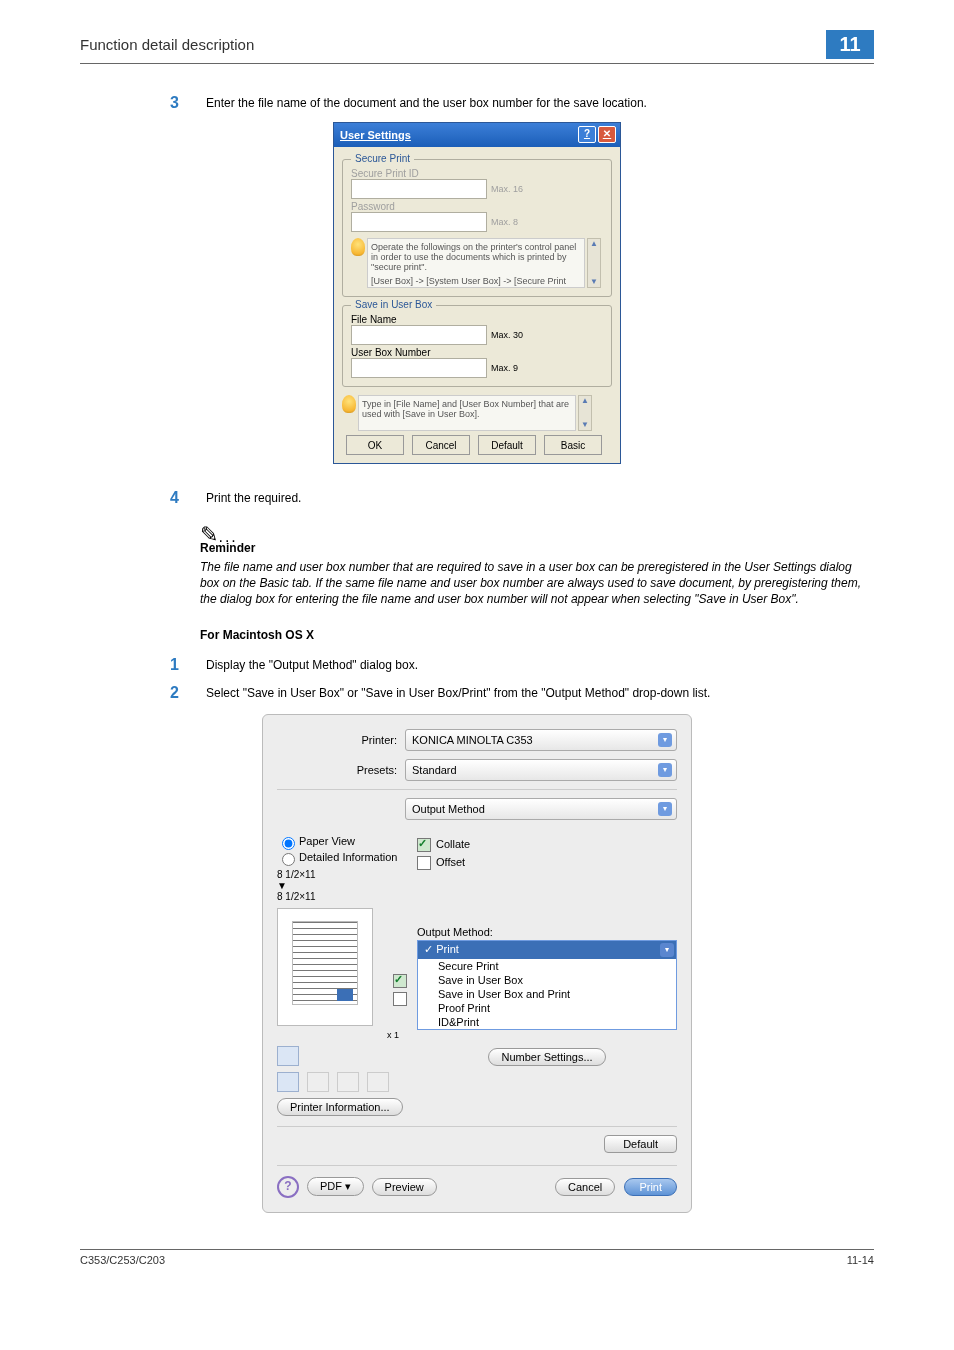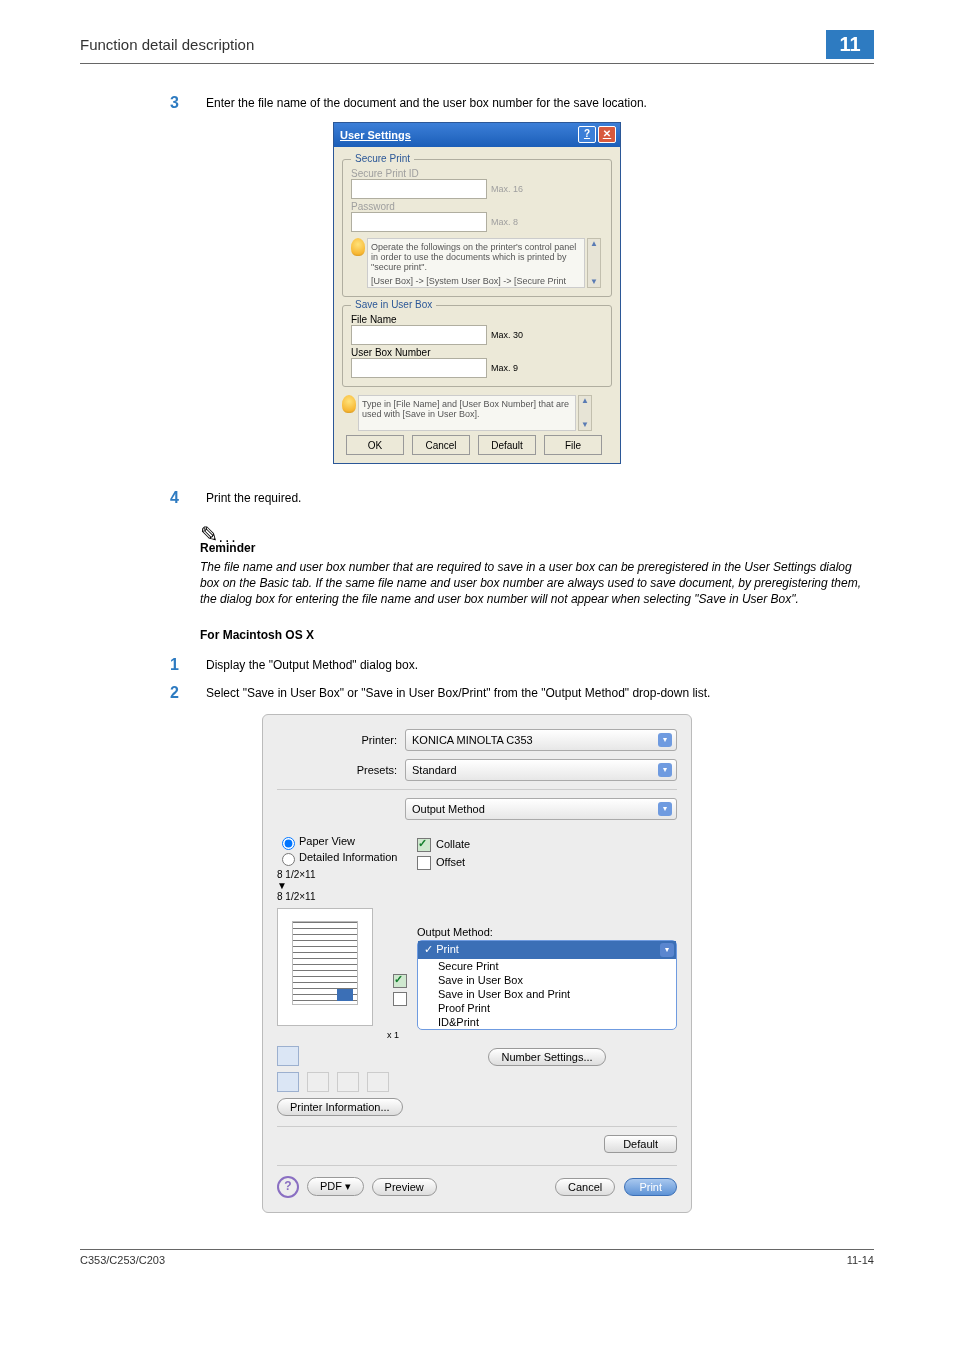--- a/index.html
+++ b/index.html
@@ -211,21 +211,21 @@
   .mac-small-icons{display:flex;gap:8px;margin:6px 0;}
   .mac-small-icons span{
     width:20px;height:18px;border:1px solid #9cb0cf;background:#dbe6f5;display:inline-block;
   }
   .mac-small-icons span.pale{border-color:#ccc;background:#eee;}
   .mac-btn{
     display:inline-block;border:1px solid #999;border-radius:10px;
     padding:2px 12px;background:linear-gradient(#fff,#ddd);font-size:11px;
   }
   .mac-dropdown-open{
-    border:1px solid #6f9be0;border-radius:5px;margin-top:2px;background:#fff;font-size:11px;
+    border:1px solid #6f9be0;border-radius:0;margin-top:2px;background:#fff;font-size:11px;
   }
   .mac-dd-selected{
     background:#3b6fb6;color:#fff;padding:2px 2px 2px 6px;
     display:flex;justify-content:space-between;align-items:center;
   }
   .mac-dd-selected .arrow{
     width:14px;height:14px;background:#5a86cf;border-radius:3px;
     font-size:8px;text-align:center;line-height:14px;
   }
   .mac-dd-item{padding:1px 0 1px 20px;color:#000;}
@@ -320,21 +320,21 @@
           <div class="scroll-arrow">▲</div>
           <div style="flex:1"></div>
           <div class="scroll-arrow">▼</div>
         </div>
       </div>
 
       <div class="win-buttons-row">
         <button class="win-button">OK</button>
         <button class="win-button">Cancel</button>
         <button class="win-button">Default</button>
-        <button class="win-button">File</button>
+        <button class="win-button">Basic</button>
       </div>
     </div>
   </div>
 
   <div class="step-row">
     <div class="step-num">4</div>
     <div class="step-text">Print the required.</div>
   </div>
 
   <div class="reminder-block">

